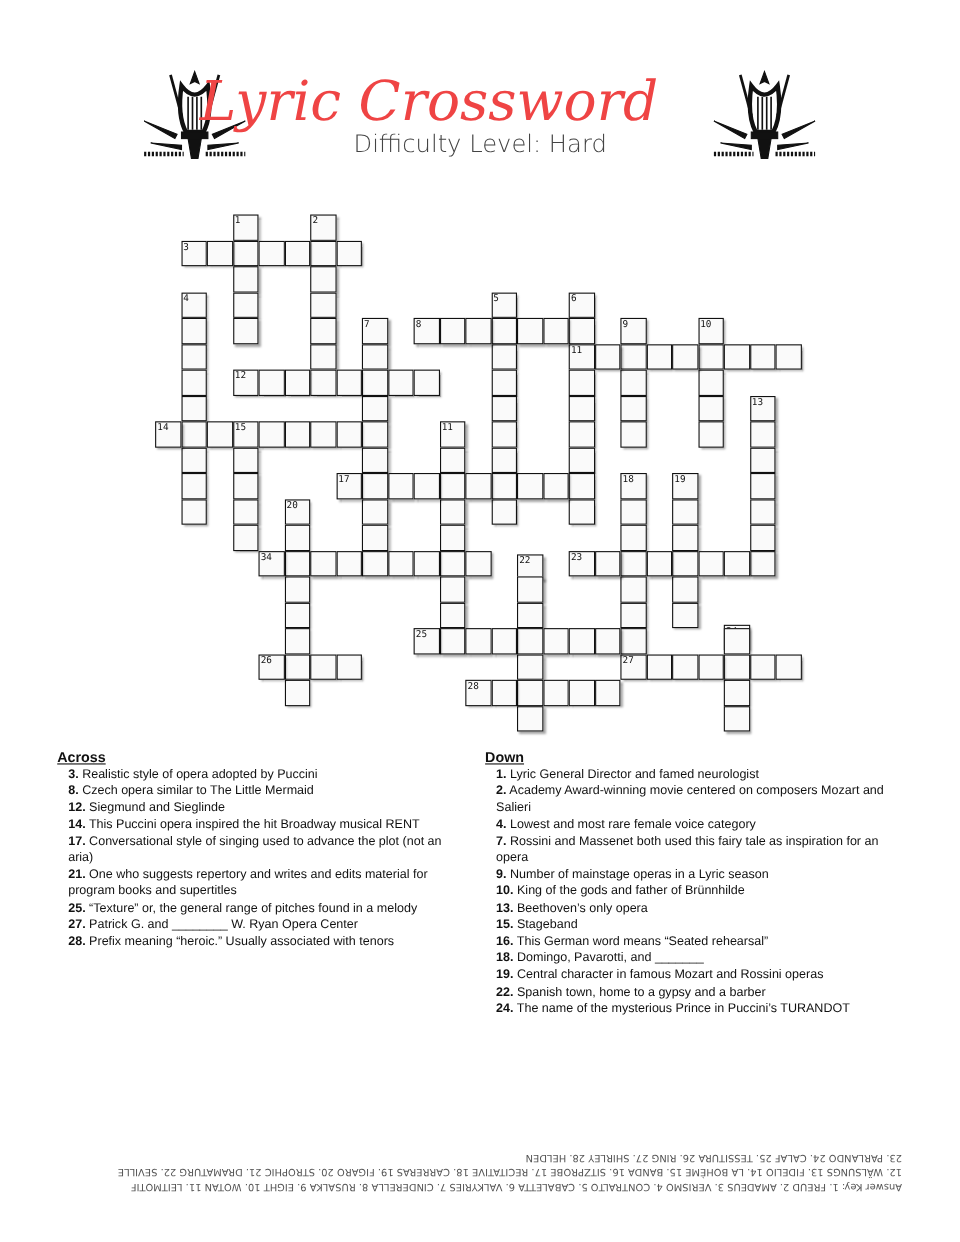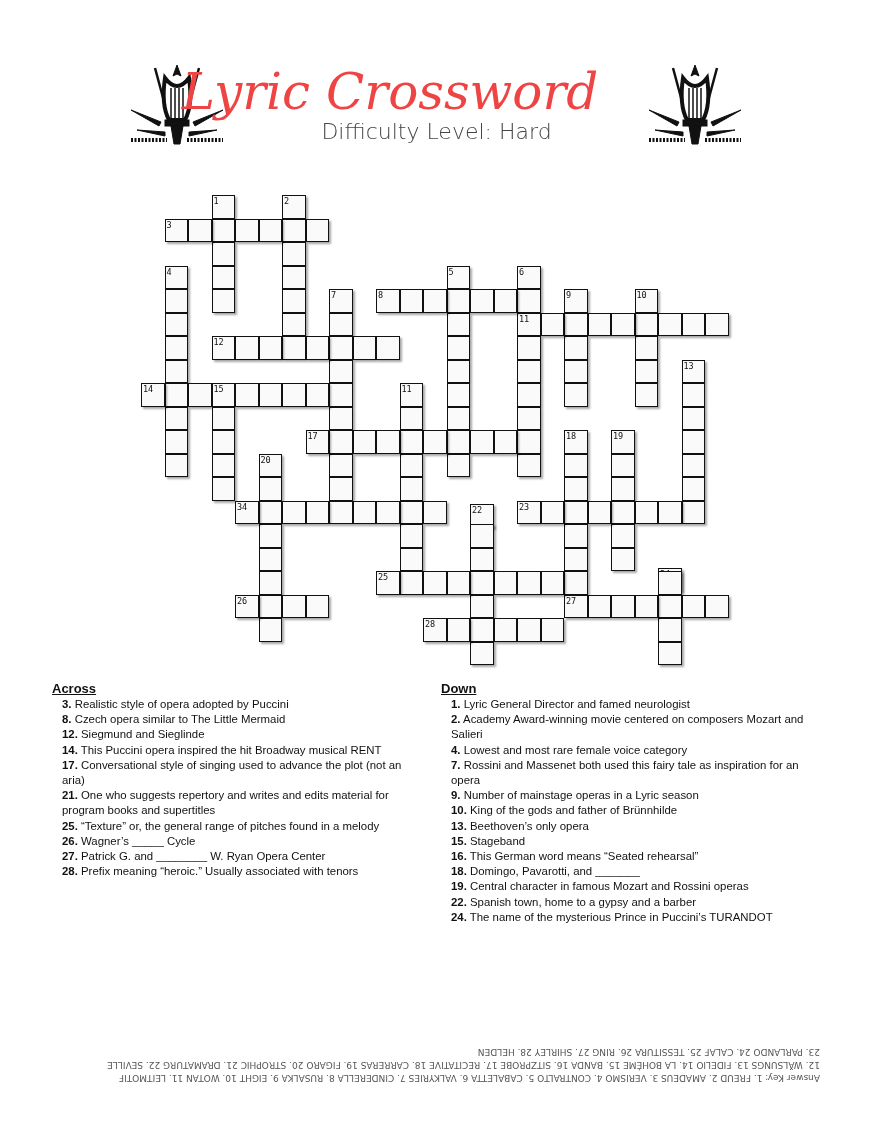--- a/index.html
+++ b/index.html
@@ -309,21 +309,20 @@
 <div class="clues across">
   <h3>Across</h3>
   <div id="across-list">
       <div class="clue"><b>3.</b><span> Realistic style of opera adopted by Puccini</span></div>
       <div class="clue"><b>8.</b><span> Czech opera similar to The Little Mermaid</span></div>
       <div class="clue"><b>12.</b><span> Siegmund and Sieglinde</span></div>
       <div class="clue"><b>14.</b><span> This Puccini opera inspired the hit Broadway musical RENT</span></div>
       <div class="clue"><b>17.</b><span> Conversational style of singing used to advance the plot (not an aria)</span></div>
       <div class="clue"><b>21.</b><span> One who suggests repertory and writes and edits material for program books and supertitles</span></div>
       <div class="clue"><b>25.</b><span> “Texture” or, the general range of pitches found in a melody</span></div>
-      <div class="clue"><b>26.</b><span> Wagner’s _____ Cycle</span></div>
       <div class="clue"><b>27.</b><span> Patrick G. and ________ W. Ryan Opera Center</span></div>
       <div class="clue"><b>28.</b><span> Prefix meaning “heroic.” Usually associated with tenors</span></div>
     </div>
 </div>
 
 <div class="clues down">
   <h3>Down</h3>
   <div id="down-list">
       <div class="clue"><b>1.</b><span> Lyric General Director and famed neurologist</span></div>
       <div class="clue"><b>2.</b><span> Academy Award-winning movie centered on composers Mozart and Salieri</span></div>

